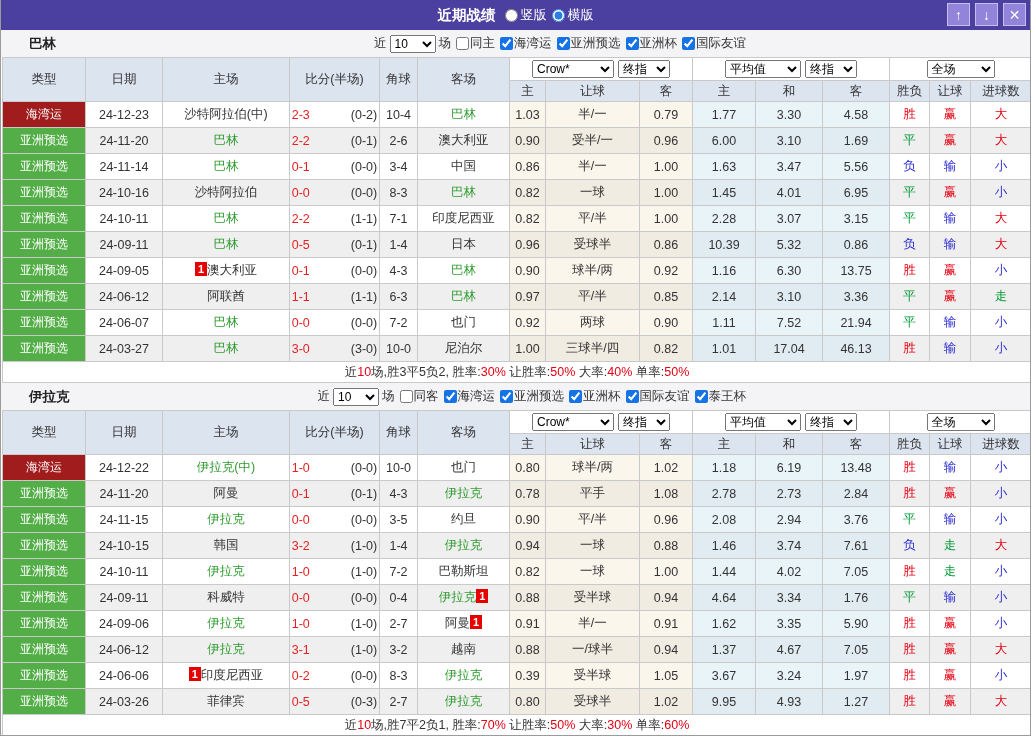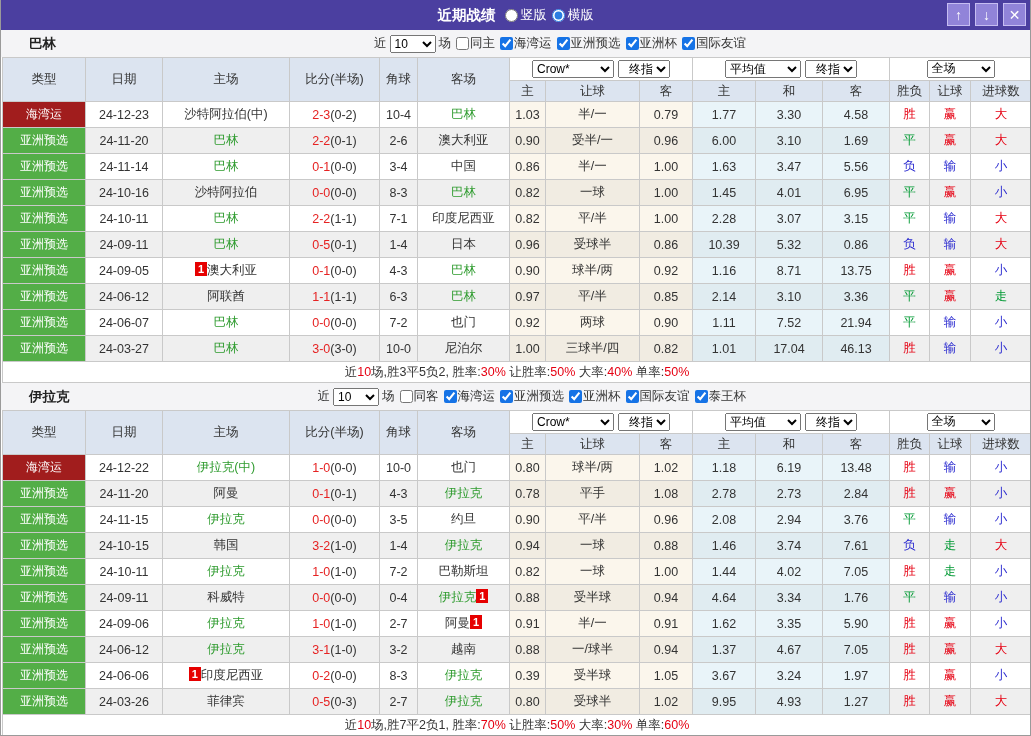--- a/index.html
+++ b/index.html
@@ -27,33 +27,33 @@
   .filters label{display:flex;align-items:center;cursor:pointer;}
   input[type=checkbox]{width:13px;height:13px;accent-color:#1673e6;margin:0 1px 0 5px;}
   
   table{border-collapse:collapse;table-layout:fixed;width:1029px;font-size:12.5px;margin-left:1px;border-radius:26px;}
   th,td{border:1px solid #c9c9c9;text-align:center;padding:0;overflow:hidden;white-space:nowrap;}
   thead th{background:#dce4f0;font-weight:400;color:#333;height:20px;font-size:12.5px;}
   thead th.dd{background:#fff;height:22px;}
   thead th.dd select{font-size:12px;vertical-align:middle;}
   .sel-games{width:46px;}
   .sel-co{width:82px;margin-right:4px;}
-  .sel-idx{width:52px;text-align:right;}
+  .sel-idx{width:52px;}
   .sel-avg{width:76px;margin-right:4px;}
-  .sel-scope{width:68px;font-family:Liberation Mono, monospace;}
+  .sel-scope{width:68px;}
   tbody td{height:25px;color:#333;}
   tr.odd  td{background:#ffffff;}
   tr.even td{background:#efefef;}
   tr.odd  td.warm{background:#fbf6ec;}
   tr.even td.warm{background:#f1ece2;}
   tr.odd  td.cool{background:#e9f4f9;}
   tr.even td.cool{background:#e0ecf1;}
   td.type{color:#fff;font-size:12px;}
   .ft{color:#e62222;}
-  .ht{color:#333;}
+  .ht{color:#333;padding-left:41px;}
   .focus{color:#2e9b2e;}
   .badge1{display:inline-block;background:#e60000;color:#fff;font-size:11px;line-height:14px;
     width:12px;height:14px;vertical-align:1px;font-weight:bold;}
   .cr{color:#e60012;}
   .cg{color:#009933;}
   .cb{color:#2b2bd0;}
   tr.summary td{height:20px;background:#fff;font-size:12.5px;color:#333;}
   .red{color:#e60012;}
 </style>
 </head>
@@ -256,21 +256,21 @@
           <td class="type" style="background: rgb(83, 174, 71);">亚洲预选</td>
           <td>24-09-05</td>
           <td><span class="badge1">1</span><span>澳大利亚</span></td>
           <td><span class="ft">0-1</span><span class="ht">(0-0)</span></td>
           <td>4-3</td>
           <td><span class="focus">巴林</span></td>
           <td class="warm">0.90</td>
           <td class="warm">球半/两</td>
           <td class="warm">0.92</td>
           <td class="cool">1.16</td>
-          <td class="cool">8.71</td>
+          <td class="cool">6.30</td>
           <td class="cool">13.75</td>
           <td class="cr">胜</td>
           <td class="cr">赢</td>
           <td class="cb">小</td>
         </tr>
         <tr class="even">
           <td class="type" style="background: rgb(83, 174, 71);">亚洲预选</td>
           <td>24-06-12</td>
           <td><span>阿联酋</span></td>
           <td><span class="ft">1-1</span><span class="ht">(1-1)</span></td>

